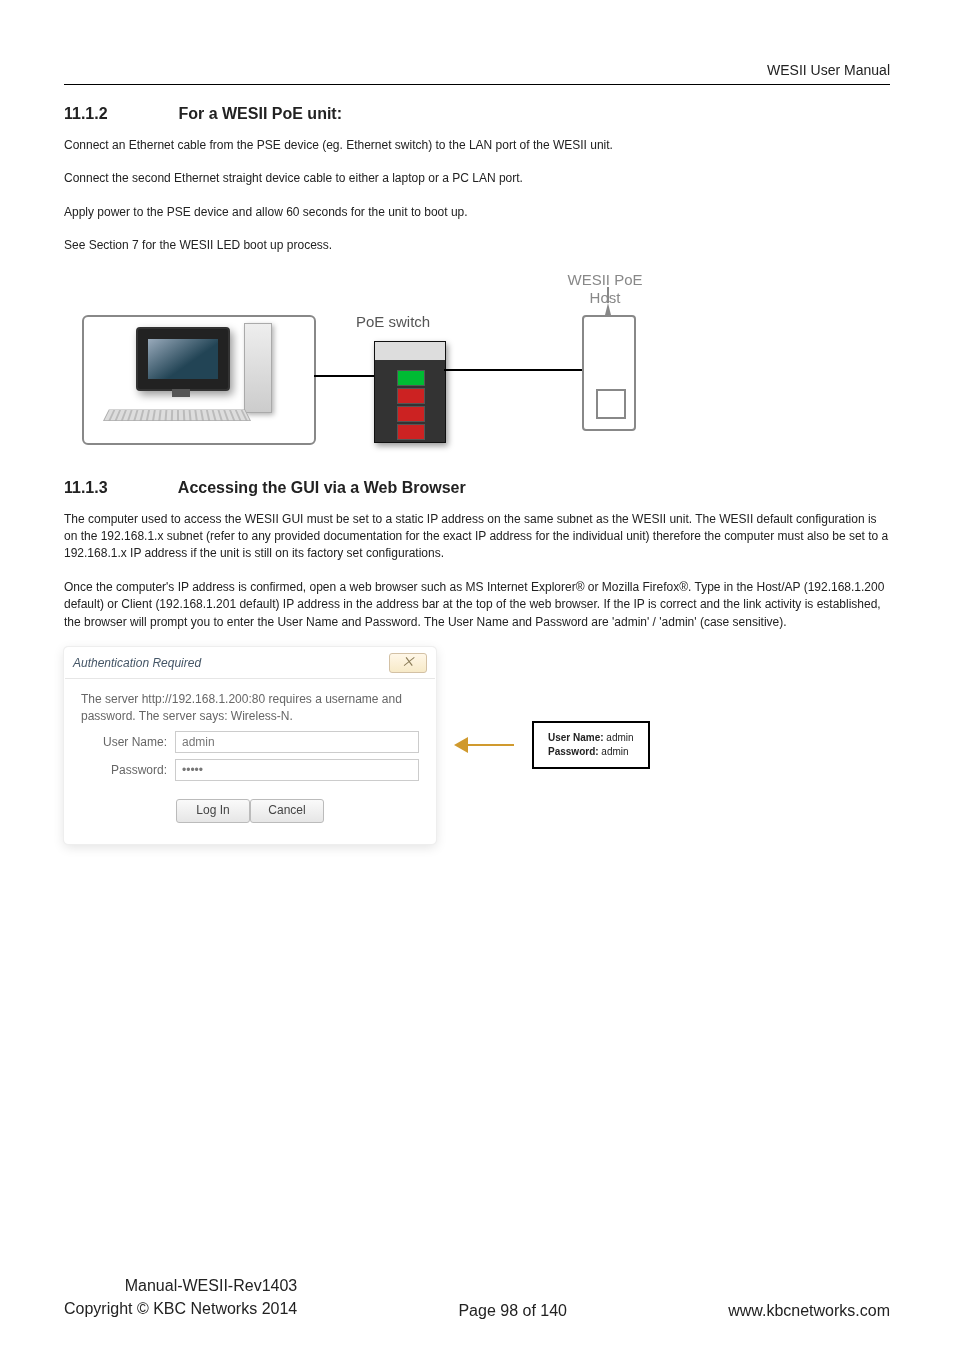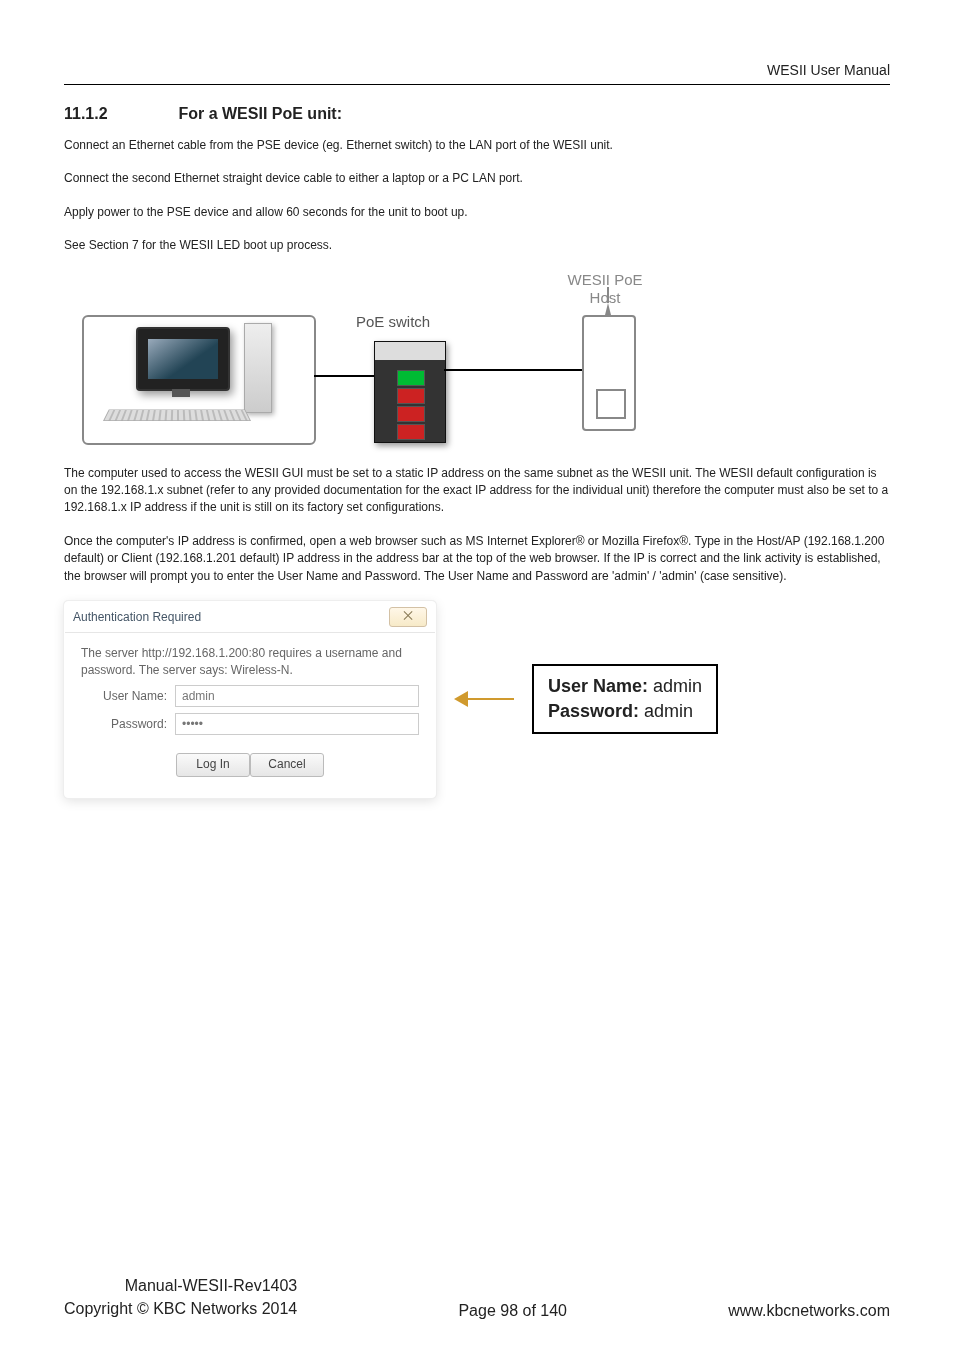--- a/index.html
+++ b/index.html
@@ -225,20 +225,21 @@
   font-family: "Segoe UI", Tahoma, sans-serif;
 }
 .dialog .titlebar {
   display:flex;
   justify-content:space-between;
   align-items:center;
   padding: 5px 8px;
   font-size: 12px;
   color: #456;
   border-bottom: 1px solid #e6e6e6;
+  font-style: italic;
 }
 .dialog .close {
   width: 36px;
   height: 18px;
   border: 1px solid #d3c1a5;
   border-radius: 3px;
   background: linear-gradient(#fff7e8,#f7eac8);
   text-align:center;
   line-height:16px;
   color:#8a7b57;
@@ -294,21 +295,21 @@
   content:"";
   position:absolute;
   left: 0; top: 4px;
   border-top: 8px solid transparent;
   border-bottom: 8px solid transparent;
   border-right: 14px solid #d09a2e;
 }
 .cred-box {
   border: 2px solid #000;
   padding: 8px 14px;
-  font-size: 18px;
+  font-size: 10px;
   line-height: 1.4;
 }
 .cred-box .lbl { font-weight: bold; }
 
 .footer {
   position:absolute;
   left: 64px; right: 64px; bottom: 30px;
   font-size: 16px;
   display:flex;
   justify-content:space-between;
@@ -354,20 +355,24 @@
     <div class="pc-box"></div>
     <div class="monitor"></div>
     <div class="monitor-stand"></div>
     <div class="pc-tower"></div>
     <div class="keyboard"></div>
 
     <div class="link1"></div>
     <div class="link2"></div>
   </div>
 
+  <div class="h3">
+    <span class="num">11.1.3</span>
+    <span>Accessing the GUI via a Web Browser</span>
+  </div>
 
   <p class="body">The computer used to access the WESII GUI must be set to a static IP address on the same subnet as the WESII unit. The WESII default configuration is on the 192.168.1.x subnet (refer to any provided documentation for the exact IP address for the individual unit) therefore the computer must also be set to a 192.168.1.x IP address if the unit is still on its factory set configurations.</p>
   <p class="body">Once the computer's IP address is confirmed, open a web browser such as MS Internet Explorer® or Mozilla Firefox®. Type in the Host/AP (192.168.1.200 default) or Client (192.168.1.201 default) IP address in the address bar at the top of the web browser. If the IP is correct and the link activity is established, the browser will prompt you to enter the User Name and Password. The User Name and Password are 'admin' / 'admin' (case sensitive).</p>
 
   <div class="dialog-wrap">
     <div class="dialog">
       <div class="titlebar">
         <span>Authentication Required</span>
         <div class="close">⨉</div>
       </div>

